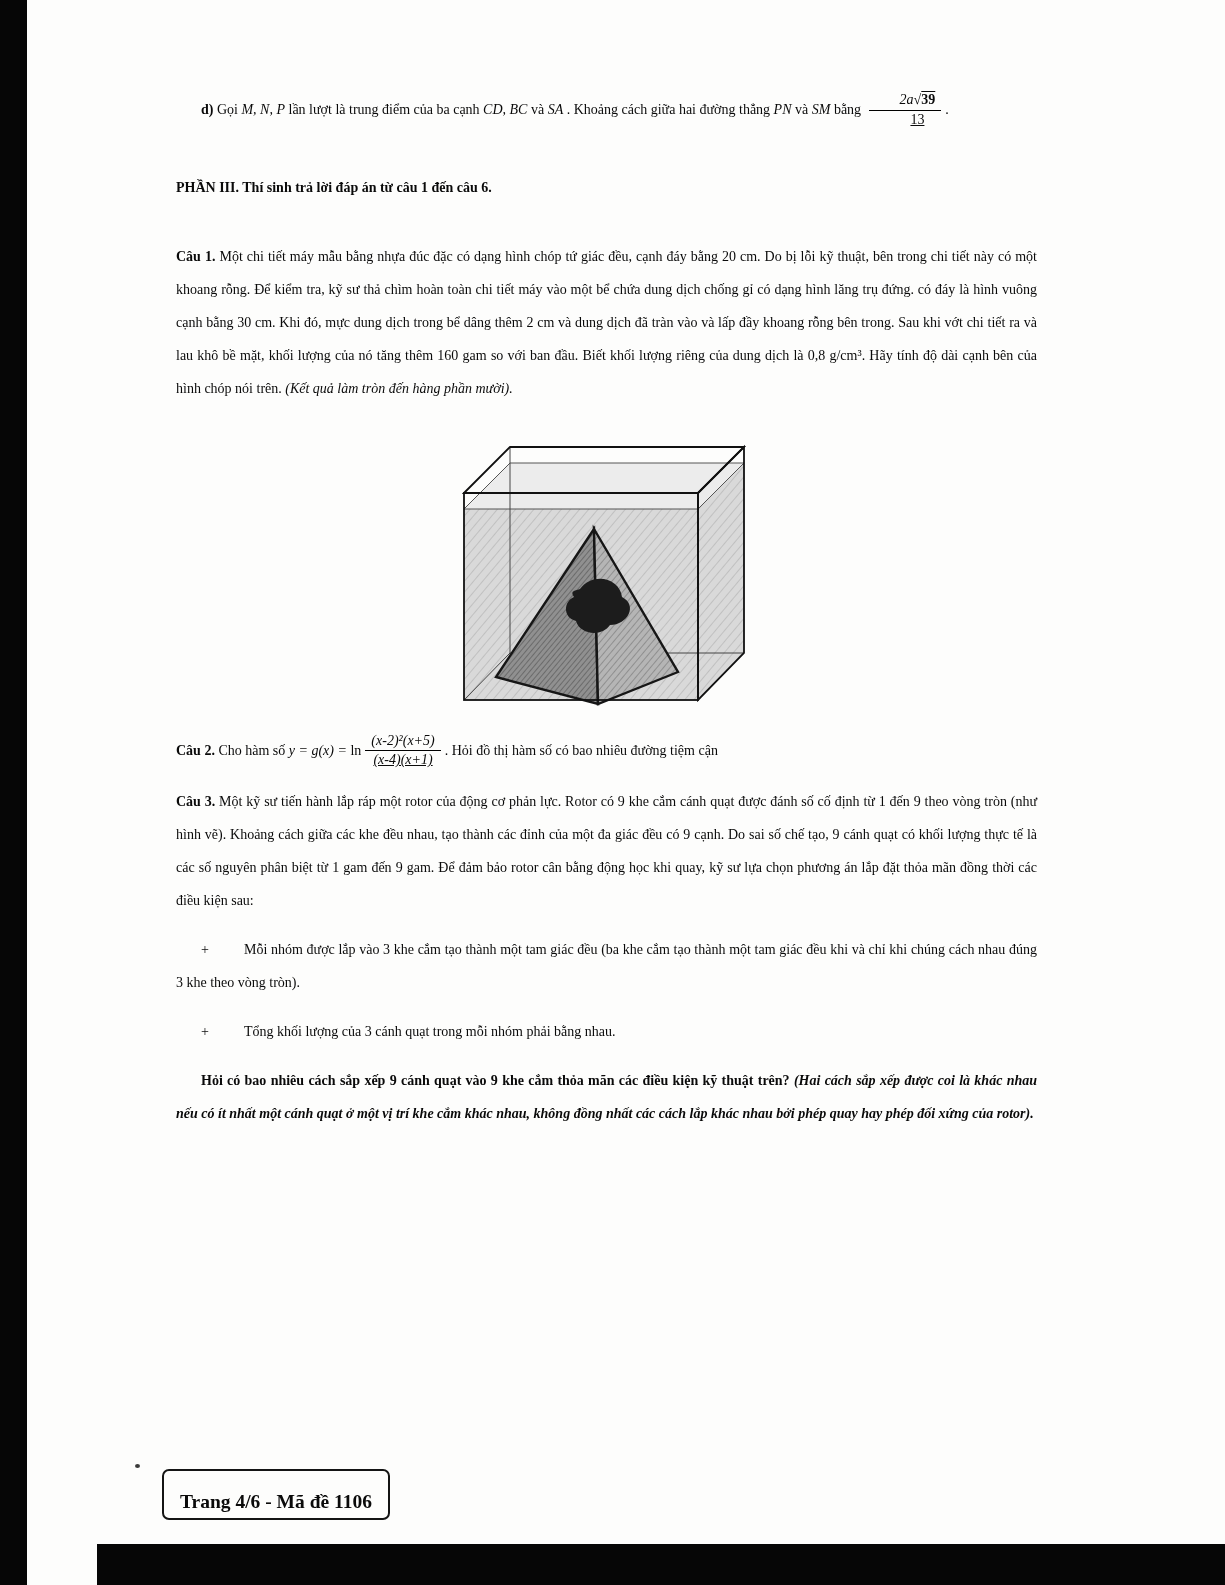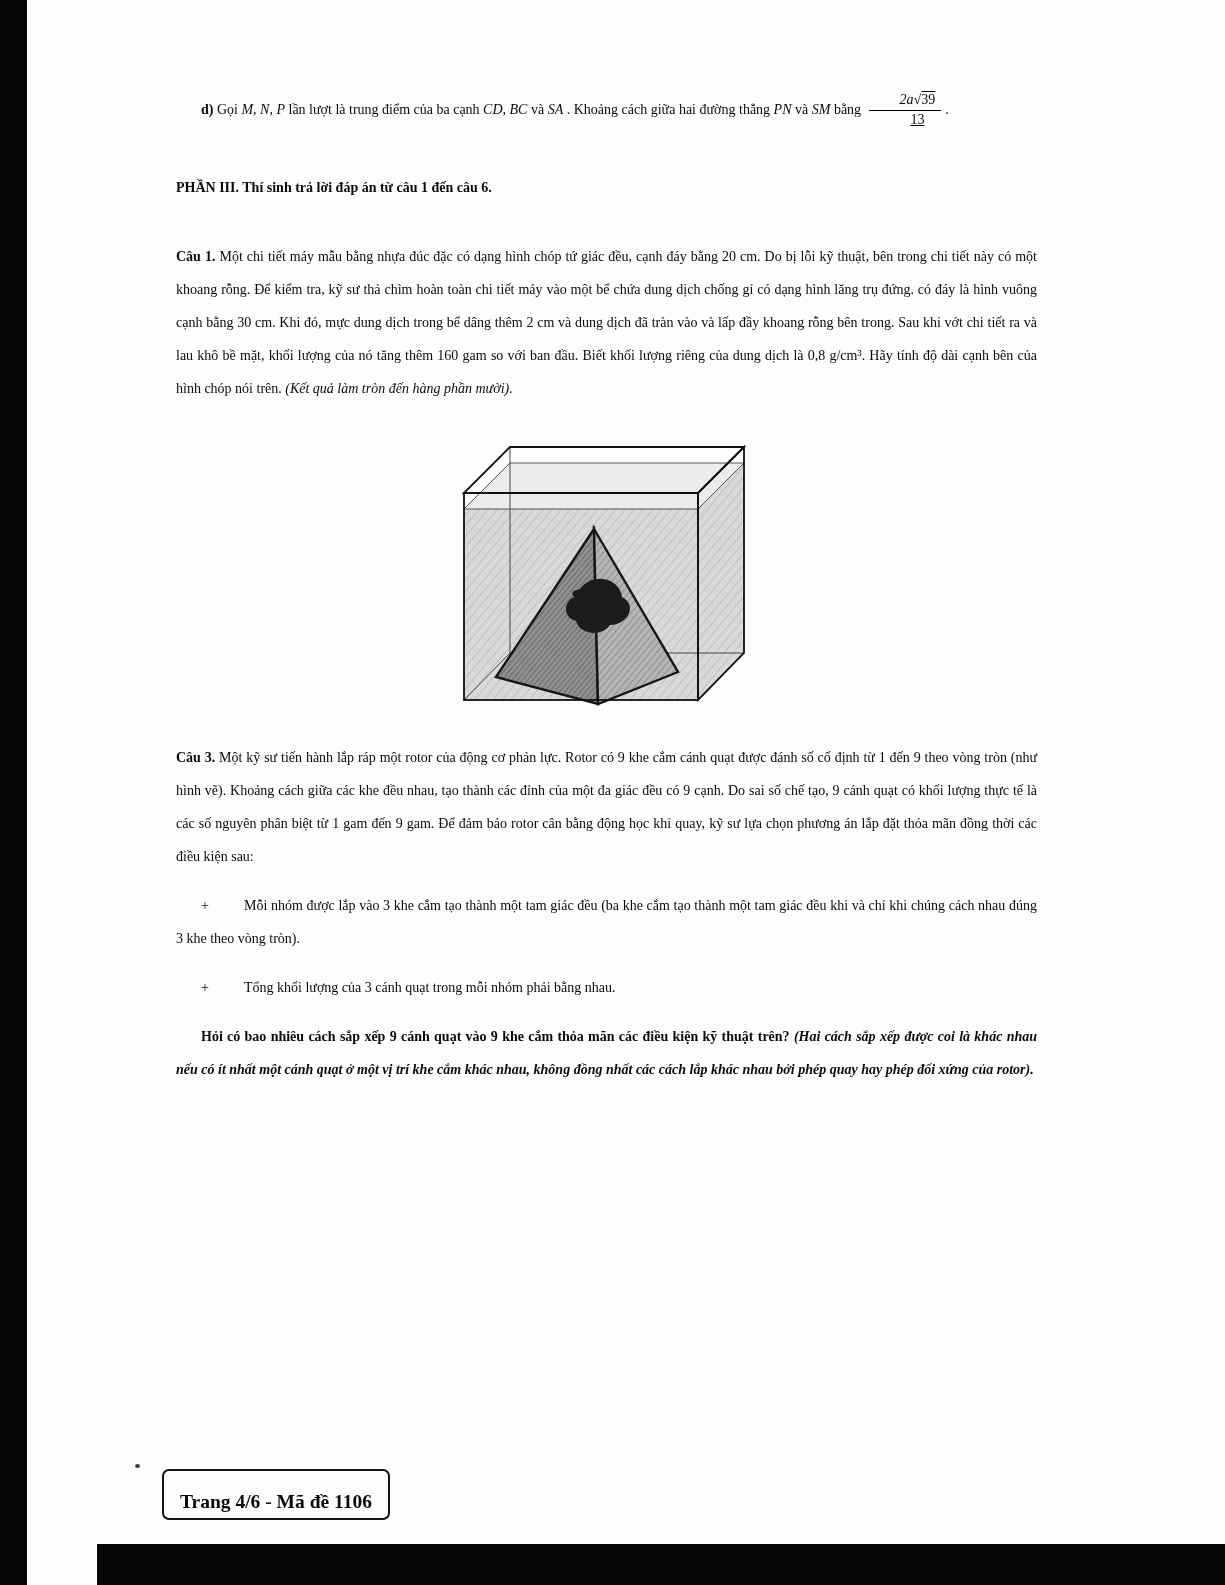--- a/index.html
+++ b/index.html
@@ -39,21 +39,21 @@
 
   .frac {
     display: inline-block;
     vertical-align: middle;
     text-align: center;
     line-height: 1.2;
     margin: 0 4px;
   }
   .frac .num { display: block; padding: 0 6px 1px; border-bottom: 1.7px solid #000; }
   .frac .den { display: block; padding-top: 1px; text-decoration: underline; }
-  .rad { text-decoration: overline; }
+  .rad { text-decoration: overline; font-weight: bold; }
 
   .marker { display: inline-block; width: 68px; padding-left: 25px; text-indent: 0; }
 
   .figure { width: 310px; margin: 16px auto 8px; }
 
   .footer-box {
     position: absolute;
     left: 162px;
     top: 1469px;
     border: 2px solid #141414;
@@ -116,20 +116,21 @@
         </g>
 
         <g fill="none" stroke="#111" stroke-width="1.8">
           <rect x="12" y="72" width="234" height="207"></rect>
           <polygon points="12,72 58,26 292,26 246,72"></polygon>
           <polygon points="246,72 292,26 292,232 246,279"></polygon>
         </g>
       </svg>
     </div>
 
+    <p class="para tight"><span class="b">Câu 2.</span><span> Cho hàm số </span><span class="mi">y = g(x) = </span><span>ln</span><span class="frac"><span class="num mi">(x-2)²(x+5)</span><span class="den mi">(x-4)(x+1)</span></span><span>. Hỏi đồ thị hàm số có bao nhiêu đường tiệm cận</span></p>
 
     <p class="para"><span class="b">Câu 3.</span><span> Một kỹ sư tiến hành lắp ráp một rotor của động cơ phản lực. Rotor có 9 khe cắm cánh quạt được đánh số cố định từ 1 đến 9 theo vòng tròn (như hình vẽ). Khoảng cách giữa các khe đều nhau, tạo thành các đỉnh của một đa giác đều có 9 cạnh. Do sai số chế tạo, 9 cánh quạt có khối lượng thực tế là các số nguyên phân biệt từ 1 gam đến 9 gam. Để đảm bảo rotor cân bằng động học khi quay, kỹ sư lựa chọn phương án lắp đặt thỏa mãn đồng thời các điều kiện sau:</span></p>
 
     <p class="para"><span class="marker">+</span><span>Mỗi nhóm được lắp vào 3 khe cắm tạo thành một tam giác đều (ba khe cắm tạo thành một tam giác đều khi và chỉ khi chúng cách nhau đúng 3 khe theo vòng tròn).</span></p>
     <p class="para"><span class="marker">+</span><span>Tổng khối lượng của 3 cánh quạt trong mỗi nhóm phải bằng nhau.</span></p>
 
     <p class="para closing indent1"><span>Hỏi có bao nhiêu cách sắp xếp 9 cánh quạt vào 9 khe cắm thỏa mãn các điều kiện kỹ thuật trên? </span><span class="i">(Hai cách sắp xếp được coi là khác nhau nếu có ít nhất một cánh quạt ở một vị trí khe cắm khác nhau, không đồng nhất các cách lắp khác nhau bởi phép quay hay phép đối xứng của rotor).</span></p>
 
   </div>
 

